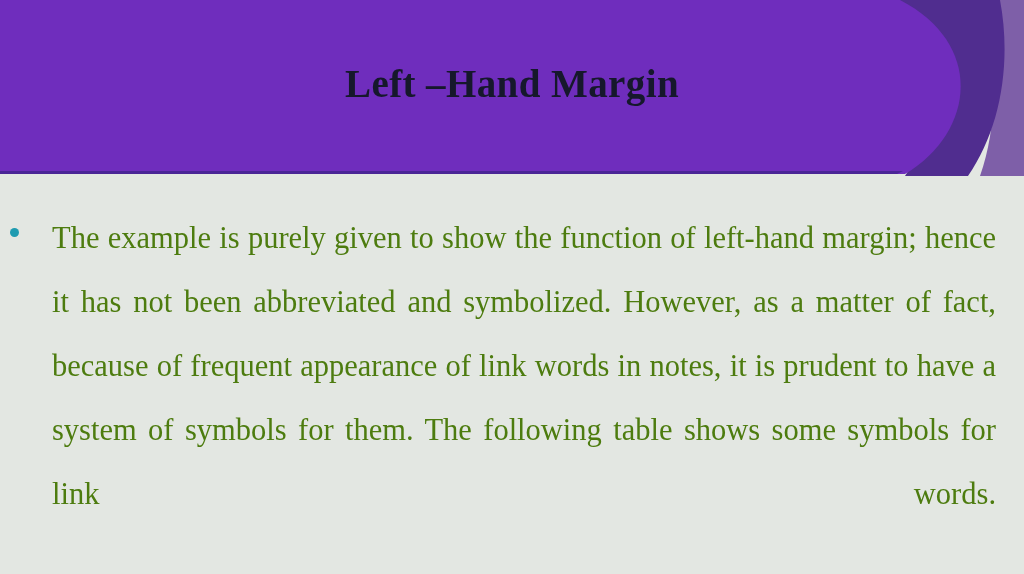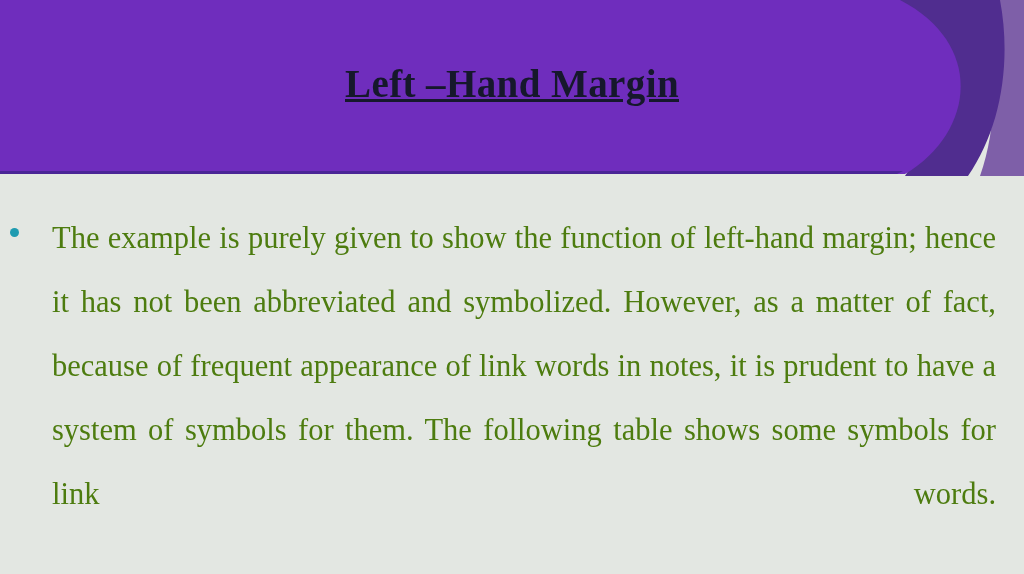--- a/index.html
+++ b/index.html
@@ -47,21 +47,20 @@
   .slide-title {
     margin: 0;
     padding: 0 0 8px 0;
     font-family: "Liberation Serif", "DejaVu Serif", serif;
     font-size: 39px;
     font-weight: bold;
     color: #16182c;
     letter-spacing: 0.4px;
     text-align: center;
     white-space: nowrap;
-    text-decoration: underline;
   }
 
   
   .body-block {
     position: absolute;
     top: 190px;
     left: 0;
     width: 1024px;
     padding: 0 12px 0 36px;
     box-sizing: border-box;

